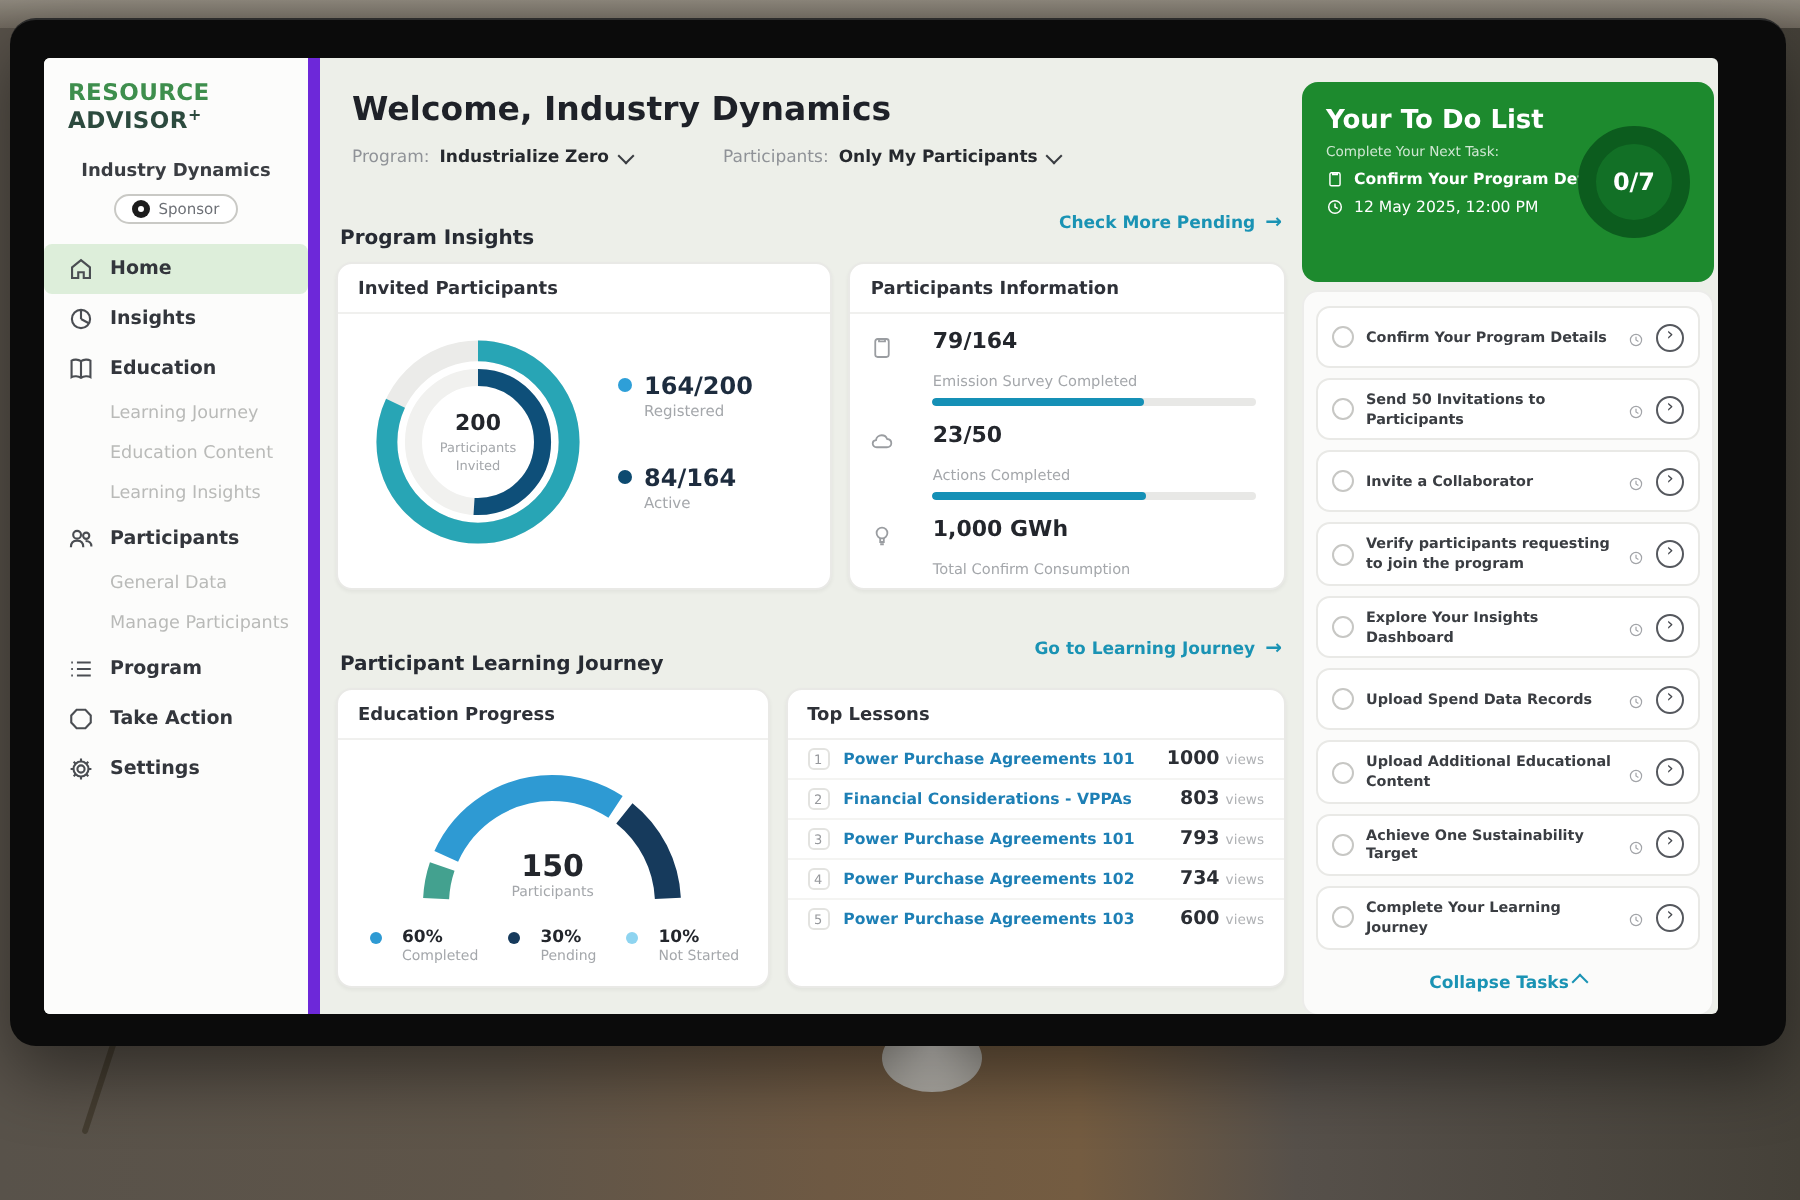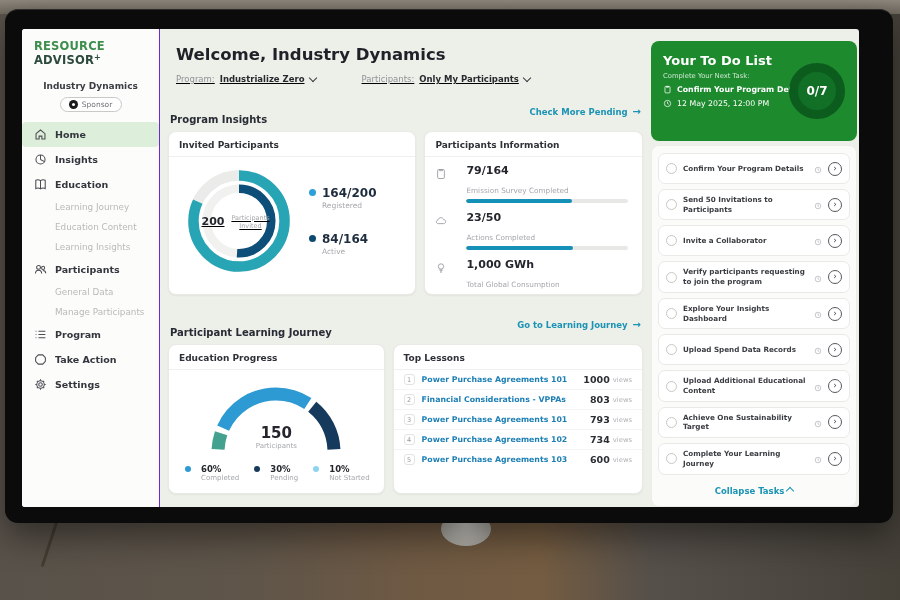--- a/index.html
+++ b/index.html
@@ -16,61 +16,61 @@
   .desk-pen { position:absolute; left:48px; top:520px; width:3px; height:48px;
     background:#3c3426; transform:rotate(18deg); border-radius:2px; opacity:.7; }
 
   .monitor { position:absolute; left:5px; top:9px; width:888px; height:514px;
     background:#0b0b0b; border-radius:13px; box-shadow:0 14px 34px rgba(0,0,0,.45);
     border-top:1px solid #2c2c2c; }
   .screen { position:absolute; left:17px; top:19px; width:837px; height:478px;
     background:#edefe9; border-radius:3px; overflow:hidden; display:flex; }
 
   
-  .sidebar { width:138px; background:#fcfcfb; border-right:1px solid #6d28d9;
+  .sidebar { width:138px; background:#fcfcfb; border-right:6px solid #6d28d9;
     padding:10px 0 0 0; flex-shrink:0; }
   .logo { padding:0 0 0 12px; font-size:11.5px; font-weight:bold; letter-spacing:.2px; }
   .logo .g { color:#3e8e4d; } .logo .d { color:#2c4a3e; } .logo .plus { color:#2c4a3e; font-size:8px; vertical-align:top; }
   .org { text-align:center; font-size:9px; font-weight:bold; color:#3a3d42; margin-top:14px; }
   .badge { width:62px; margin:6px auto 10px; border:1px solid #c9c9c5; border-radius:10px;
     padding:2px 0; display:flex; align-items:center; justify-content:center; gap:4px;
     background:#fff; font-size:7.5px; color:#6d7076; }
   .badge .dot { width:9px; height:9px; border-radius:50%; background:#1c1c1c; position:relative; }
   .badge .dot::after { content:""; position:absolute; left:3px; top:3px; width:3px; height:3px;
     border-radius:50%; background:#fff; }
   .nav { display:flex; flex-direction:column; }
   .nav-item { display:flex; align-items:center; gap:8px; padding:6px 0 6px 12px;
     font-size:9.5px; font-weight:bold; color:#33363c; cursor:pointer; }
   .nav-item.active { background:#ddeeda; border-radius:4px; }
   .nav-item svg { width:13px; height:13px; stroke:#4a4d52; fill:none; stroke-width:1.3; flex-shrink:0; }
   .nav-sub { padding:5px 0 5px 33px; font-size:8.8px; color:#b9bab8; cursor:pointer; }
 
   
   .main { flex:1; padding:16px 8px 0 8px; min-width:0; }
   .welcome { font-size:16.5px; font-weight:bold; color:#1e2128; margin-left:8px; }
-  .filters { display:flex; gap:46px; margin:10px 0 0 8px; align-items:center;text-decoration:underline; }
+  .filters { display:flex; gap:46px; margin:10px 0 0 8px; align-items:center; }
   .filter { display:flex; gap:5px; align-items:center; font-size:8.5px; cursor:pointer; }
   .filter .lab { color:#8f9297; }
   .filter .val { color:#26292e; font-weight:bold; }
   .chev { width:6px; height:6px; border-right:1.4px solid #3a3d42; border-bottom:1.4px solid #3a3d42;
     transform:rotate(45deg); margin-top:-3px; display:inline-block; }
   .chev.up { transform:rotate(-135deg); margin-top:3px; border-color:#1a93b4; }
   .section-row { display:flex; justify-content:space-between; align-items:center; margin:14px 2px 6px 2px; }
   .section-title { font-size:10px; font-weight:bold; color:#272b33;margin-top:16px; }
   .tlink { font-size:8.5px; font-weight:bold; color:#1a93b4; cursor:pointer; display:flex; gap:5px; align-items:center; }
   .tlink .arr { font-size:10px; }
 
   .cards-row { display:flex; gap:8px; }
   .card { background:#fff; border:1px solid #e9e9e6; border-radius:8px; box-shadow:0 1px 2px rgba(0,0,0,.05); }
   .card-h { padding:8px 10px 6px; border-bottom:1px solid #f0f0ee; font-size:9px; font-weight:bold; color:#2e3138; }
 
   .card-invited { width:250px; height:164px; }
   .invited-body { display:flex; align-items:center; gap:14px; padding:8px 6px 0 14px; }
   .donut-wrap { position:relative; width:112px; height:112px; }
-  .donut-center { position:absolute; inset:0; display:flex; flex-direction:row; align-items:center; justify-content:center; text-align:center;text-decoration:underline; }
+  .donut-center { position:absolute; inset:0; display:flex; flex-direction:column; align-items:center; justify-content:center; text-align:center; }
   .donut-center .v { font-size:11px; font-weight:bold; color:#23262c; }
   .donut-center .l { font-size:6.5px; color:#a4a7ab; width:52px; line-height:1.3; margin-top:2px; }
   .dlegend { display:flex; flex-direction:column; gap:22px; }
   .dleg-item { display:flex; gap:6px; align-items:flex-start; }
   .dleg-dot { width:7px; height:7px; border-radius:50%; margin-top:3px; flex-shrink:0; }
   .dleg-val { font-size:12px; font-weight:bold; color:#1d2c3e; }
   .dleg-lab { font-size:7.5px; color:#a4a7ab; margin-top:1px; }
 
   .card-info { width:220px; height:164px; }
   .info-body { padding:7px 12px 0 10px; display:flex; flex-direction:column; gap:8px; }
@@ -284,21 +284,21 @@
                   </div>
             </div>
           </div>
           <div class="stat">
             <svg viewBox="0 0 16 16">
                   <circle cx="8" cy="6" r="3.6"></circle>
                   <path d="M6.8 9.4 V12 H9.2 V9.4 M6.8 13.5 H9.2"></path>
                 </svg>
             <div>
               <div class="stat-v">1,000 GWh</div>
-              <div class="stat-l">Total Global Consumption</div>
+              <div class="stat-l">Total Confirm Consumption</div>
             </div>
           </div>
         </div>
       </div>
     </div>
 
     <div class="section-row" style="margin-top:16px;">
       <div class="section-title">Participant Learning Journey</div>
       <div class="tlink">
         <span>Go to Learning Journey</span>

